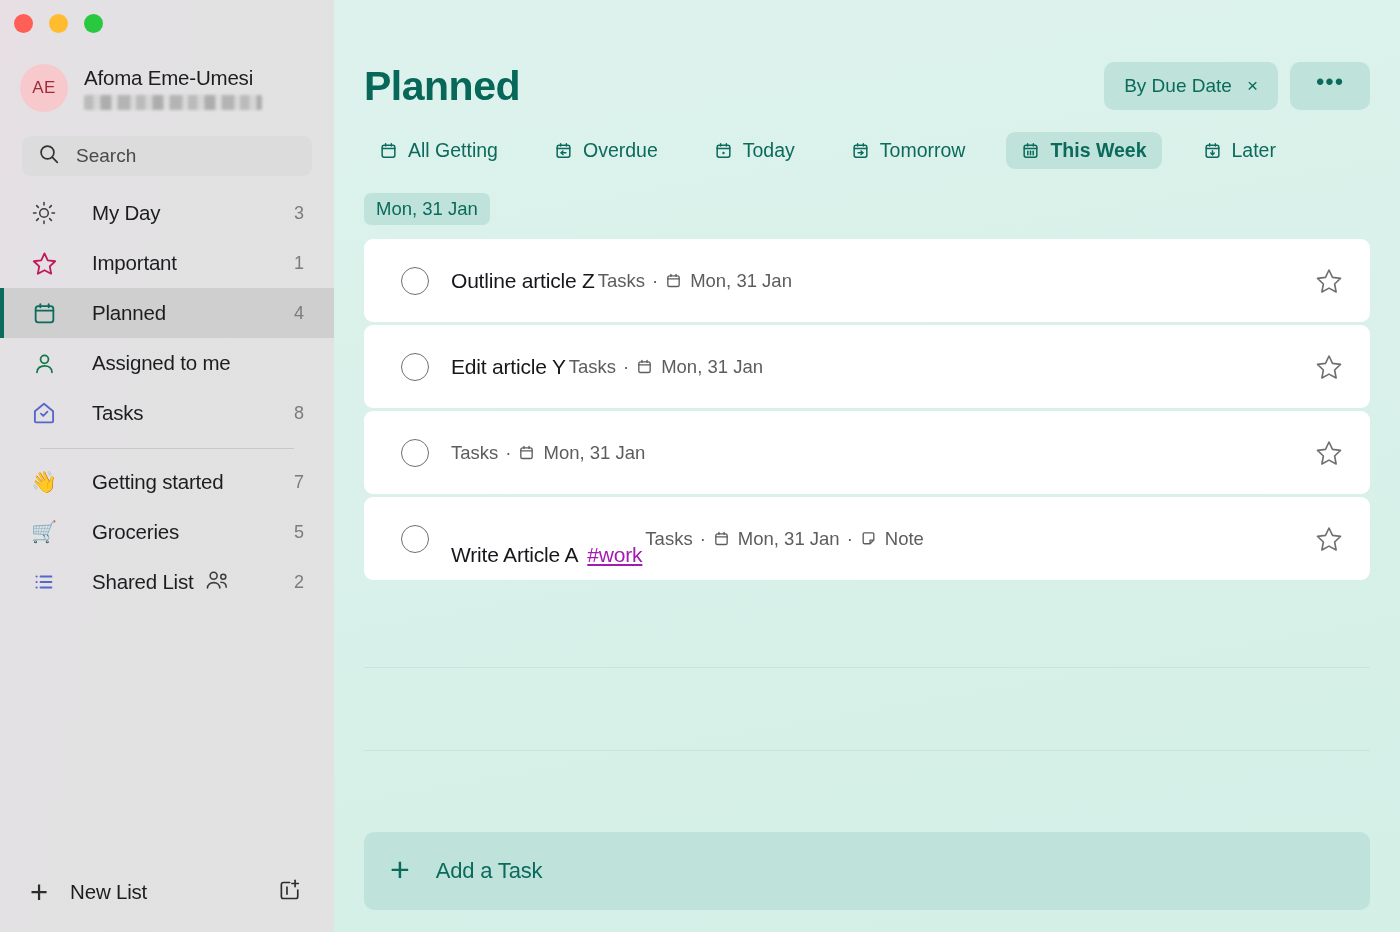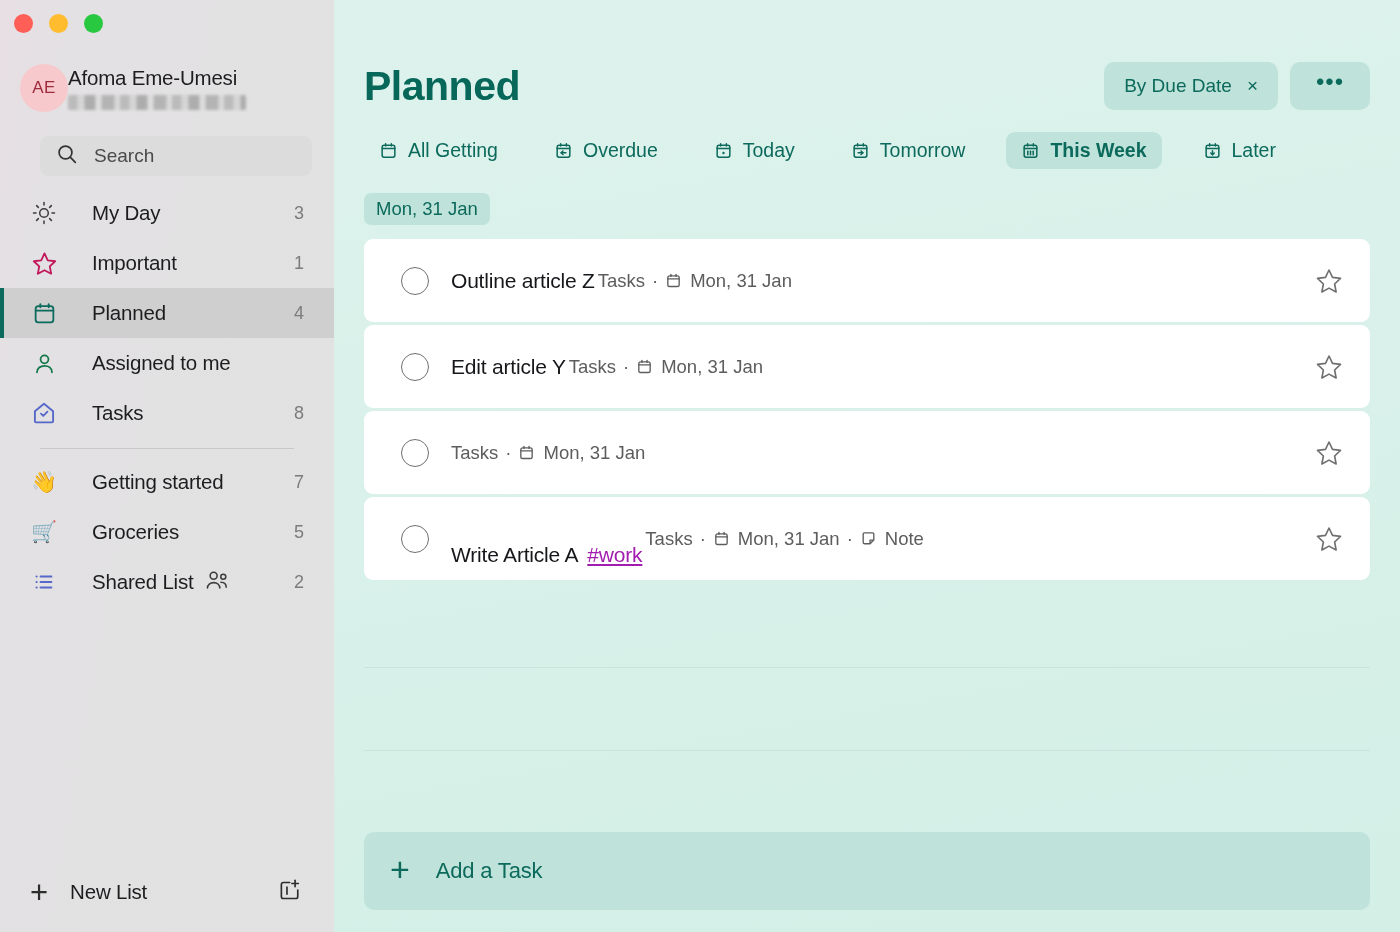--- a/index.html
+++ b/index.html
@@ -33,20 +33,21 @@
     align-items: flex-start;
   }
   .dot { width: 19px; height: 19px; border-radius: 50%; }
   .dot.red    { background: #ff5f57; }
   .dot.yellow { background: #febc2e; }
   .dot.green  { background: #28c840; }
 
   .account {
     display: flex;
     align-items: center;
+    gap: 16px;
     padding: 16px 18px 0 20px;
     height: 72px;
   }
   .avatar {
     width: 48px; height: 48px; border-radius: 50%;
     background: #f7c9cc;
     color: #9e2b3c;
     font-size: 17px;
     letter-spacing: .5px;
     display: flex; align-items: center; justify-content: center;
@@ -65,21 +66,21 @@
        #b0b0b0 34px, #b2b2b2 46px,
        #d8d8d8 47px, #d9d9d9 52px);
     filter: blur(1.6px);
     border-radius: 2px;
     opacity: .92;
     color: transparent;
     overflow: hidden;
     font-size: 0;
   }
 
-  .search-wrap { padding: 20px 22px 0 40px; }
+  .search-wrap { padding: 20px 22px 0 22px; }
   .search-box {
     height: 40px;
     background: #dcdcdc;
     border-radius: 9px;
     display: flex;
     align-items: center;
     gap: 16px;
     padding: 0 16px;
   }
   .search-box input {

